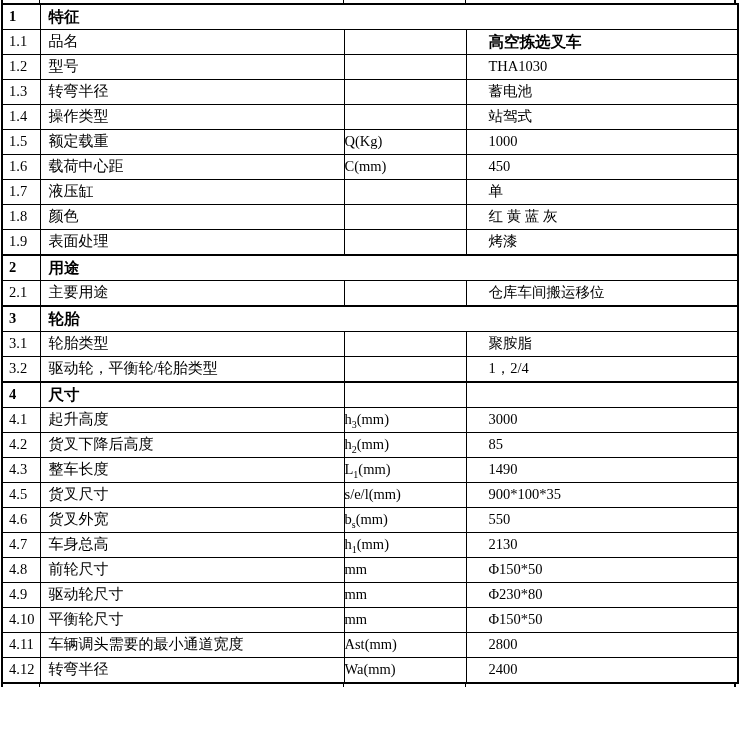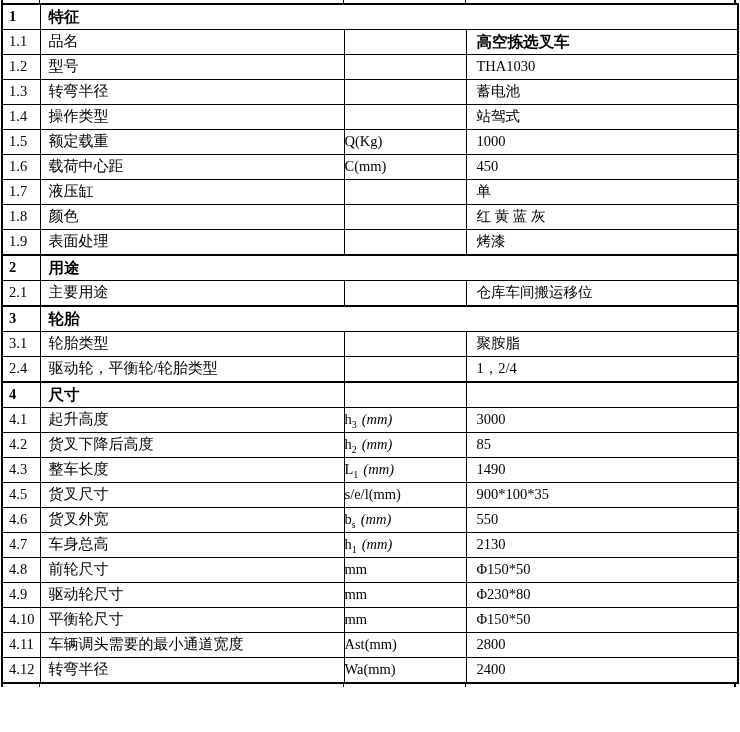--- a/index.html
+++ b/index.html
@@ -15,27 +15,27 @@
     border-collapse:collapse;table-layout:fixed;width:736px;margin-left:1px;
     border:2px solid #000;
   }
   td{
     border:1px solid #000;height:24px;padding:0;vertical-align:middle;
     font-size:15px;line-height:1.05;white-space:nowrap;overflow:hidden;
   }
   td.c-no{padding-left:6px;font-size:14.5px;}
   td.c-label{padding-left:8px;}
   td.c-sym{font-size:14.5px;}
-  td.c-val{padding-left:10px;font-size:14.5px;font-family:Liberation Serif, serif;}
+  td.c-val{padding-left:22px;font-size:14.5px;font-family:Liberation Serif, serif;}
   tr.section td{border-top-width:2px;}
   tr.section td.c-no,tr.section td.c-label{font-weight:bold;}
   tr.section td.c-label{font-size:15.5px;}
   td.c-val.bold{font-weight:bold;font-size:15.5px;}
   sub.sym-sub{font-size:10px;line-height:0;}
-  span.sym-rest{margin-left:5px;font-style:italic;}
+  span.sym-rest{}
 </style>
 </head>
 <body>
 
 <div class="sheet">
 
   <div class="cut">
     <span class="tick" style="left:1px;width:2px"></span>
     <span class="tick" style="left:39px"></span>
     <span class="tick" style="left:343px"></span>
@@ -140,21 +140,21 @@
   </tr>
 
   <tr>
     <td class="c-no">3.1</td>
     <td class="c-label">轮胎类型</td>
     <td class="c-sym"><span class="sym-base"></span><sub class="sym-sub"></sub><span class="sym-rest"></span></td>
     <td class="c-val">聚胺脂</td>
   </tr>
 
   <tr>
-    <td class="c-no">2.4</td>
+    <td class="c-no">3.2</td>
     <td class="c-label">驱动轮，平衡轮/轮胎类型</td>
     <td class="c-sym"><span class="sym-base"></span><sub class="sym-sub"></sub><span class="sym-rest"></span></td>
     <td class="c-val">1，2/4</td>
   </tr>
 
   <tr class="section">
     <td class="c-no">4</td>
     <td class="c-label">尺寸</td>
     <td class="c-sym"><span class="sym-base"></span><sub class="sym-sub"></sub><span class="sym-rest"></span></td>
     <td class="c-val"></td>

